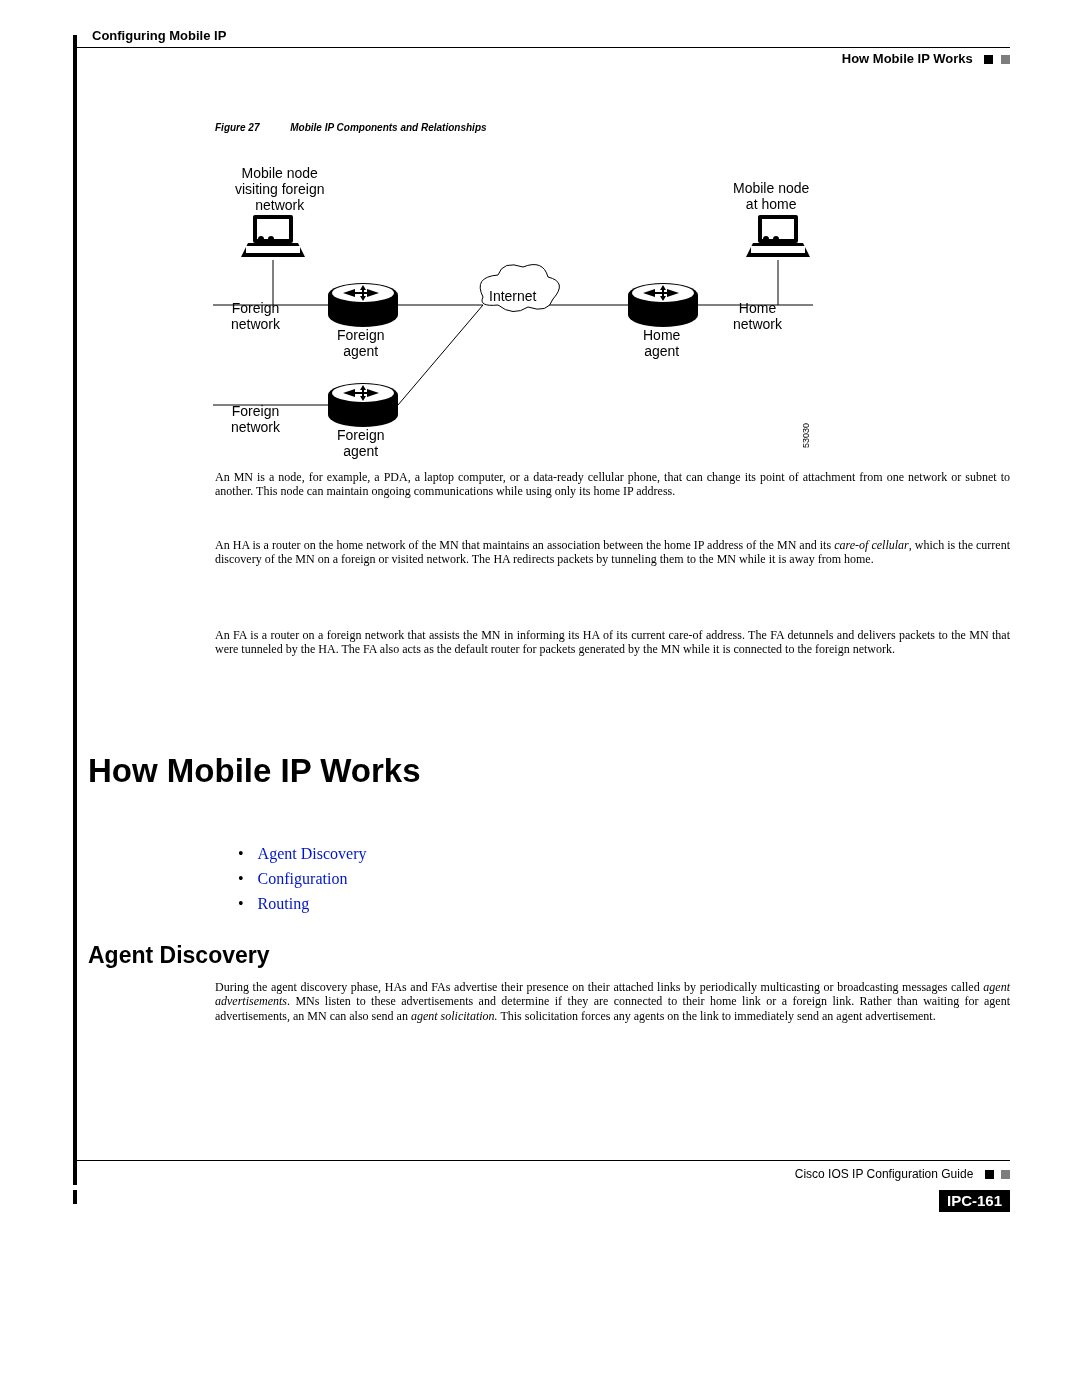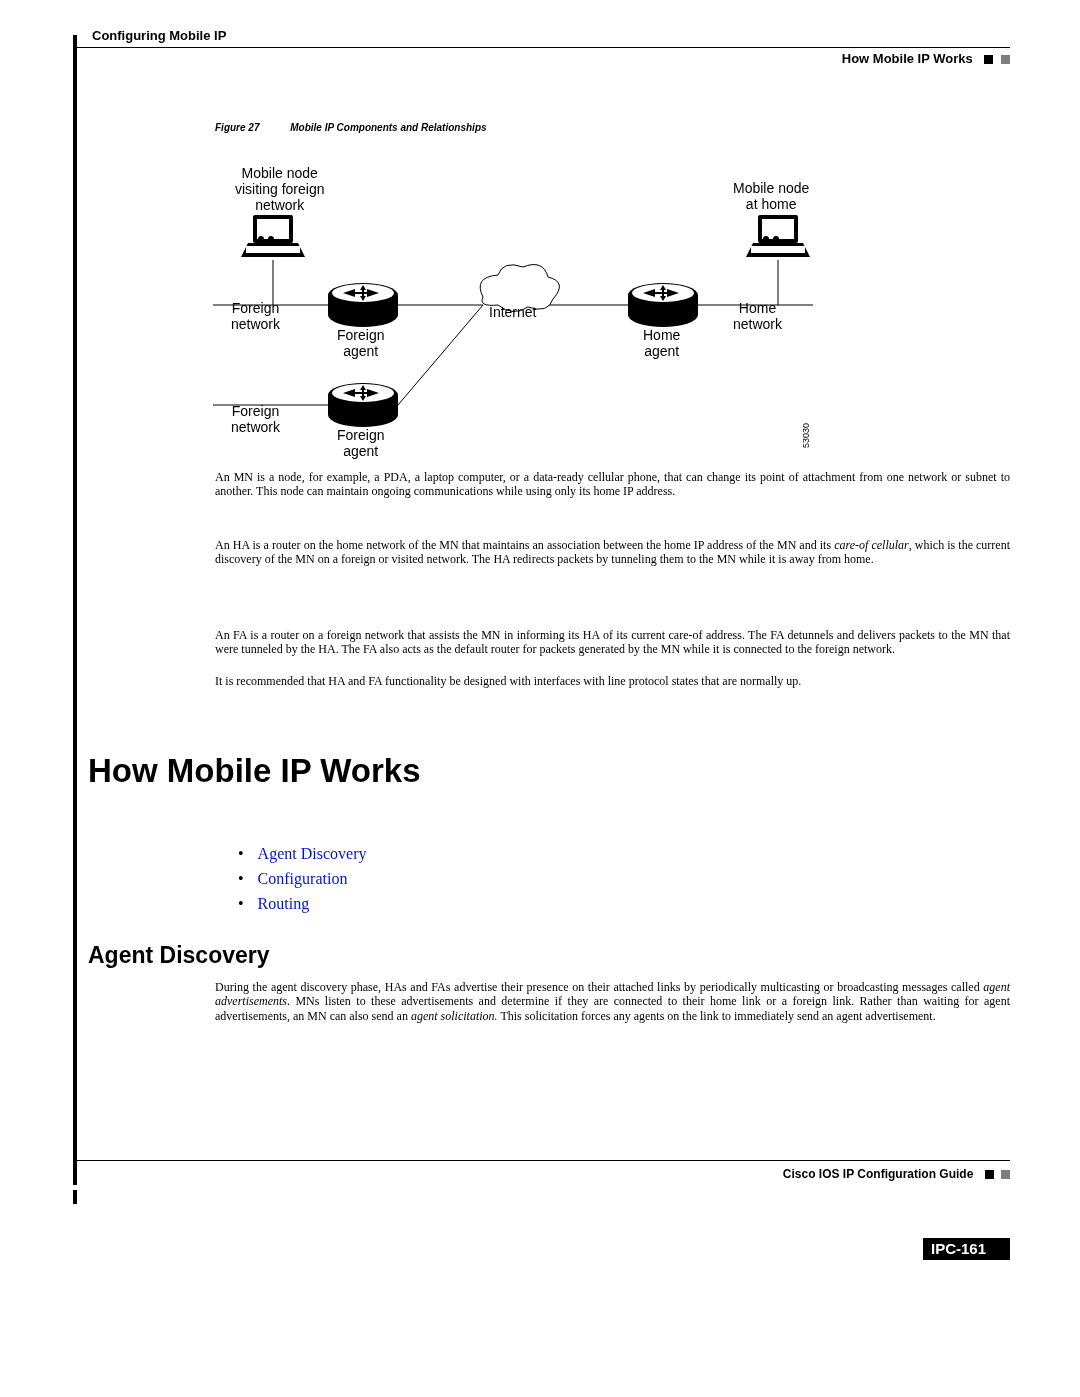--- a/index.html
+++ b/index.html
@@ -141,21 +141,21 @@
     top: 1160px;
     width: 937px;
     height: 1px;
     background: #000;
   }
   .footer-guide {
     position: absolute;
     right: 70px;
     top: 1167px;
     font-family: Arial, Helvetica, sans-serif;
-    font-weight: bold;
+    font-weight: normal;
     font-size: 12px;
   }
   .footer-guide .sq {
     display: inline-block;
     width: 9px; height: 9px;
     background: #000;
     margin-left: 8px;
     vertical-align: middle;
   }
   .footer-guide .sq2 {
@@ -175,22 +175,21 @@
   }
   .page-num {
     position: absolute;
     right: 70px;
     top: 1190px;
     background: #000;
     color: #fff;
     font-family: Arial, Helvetica, sans-serif;
     font-weight: bold;
     font-size: 15px;
-    padding: 2px 24px 3px 8px;
-    margin-top: 48px;
+    padding: 2px 8px 3px 8px;
   }
   .fig-id {
     position: absolute;
     font-family: Arial, Helvetica, sans-serif;
     font-size: 9px;
     transform: rotate(-90deg);
     transform-origin: left top;
   }
 </style>
 </head>
@@ -267,37 +266,36 @@
         <ellipse cx="35" cy="13" rx="31" ry="9" fill="#fff"></ellipse>
         <path d="M15,13 l12,-4 l0,3 l12,0 l0,-3 l12,4 l-12,4 l0,-3 l-12,0 l0,3 z" fill="#000"></path>
         <path d="M35,5 l3,5 l-2,0 l0,6 l2,0 l-3,5 l-3,-5 l2,0 l0,-6 l-2,0 z" fill="#000"></path>
       </g>
     </svg>
 
     <div class="lbl" style="left:22px; top:5px;">Mobile node<br>visiting foreign<br>network</div>
     <div class="lbl" style="left:520px; top:20px;">Mobile node<br>at home</div>
     <div class="lbl" style="left:18px; top:140px;">Foreign<br>network</div>
     <div class="lbl" style="left:124px; top:167px;">Foreign<br>agent</div>
-    <div class="lbl" style="left:276px; top:144px;">Internet</div>
+    <div class="lbl" style="left:276px; top:128px;">Internet</div>
     <div class="lbl" style="left:430px; top:167px;">Home<br>agent</div>
     <div class="lbl" style="left:520px; top:140px;">Home<br>network</div>
     <div class="lbl" style="left:18px; top:243px;">Foreign<br>network</div>
     <div class="lbl" style="left:124px; top:267px;">Foreign<br>agent</div>
     <div class="fig-id" style="left:588px; top:288px;">53030</div>
   </div>
 
   <div class="body-text" style="top:470px;">An MN is a node, for example, a PDA, a laptop computer, or a data-ready cellular phone, that can change its point of attachment from one network or subnet to another. This node can maintain ongoing communications while using only its home IP address.</div>
 
   <div class="body-text" style="top:538px;">
     <span>An HA is a router on the home network of the MN that maintains an association between the home IP address of the MN and its </span><em>care-of cellular</em><span>, which is the current discovery of the MN on a foreign or visited network. The HA redirects packets by tunneling them to the MN while it is away from home.</span>
   </div>
 
   <div class="body-text" style="top:628px;">An FA is a router on a foreign network that assists the MN in informing its HA of its current care-of address. The FA detunnels and delivers packets to the MN that were tunneled by the HA. The FA also acts as the default router for packets generated by the MN while it is connected to the foreign network.</div>
 
-  <div class="body-text" style="top:674px;">It is recommended that HA and FA functionality be designed with interfaces with line protocol states that are normally up.</div>
 
   <div class="h1" style="top:752px;">How Mobile IP Works</div>
 
 
   <div class="bullet-list" style="top:845px;">
     <div class="item">
       <span class="dot">•</span>
       <span class="link">Agent Discovery</span>
     </div>
     <div class="item">

